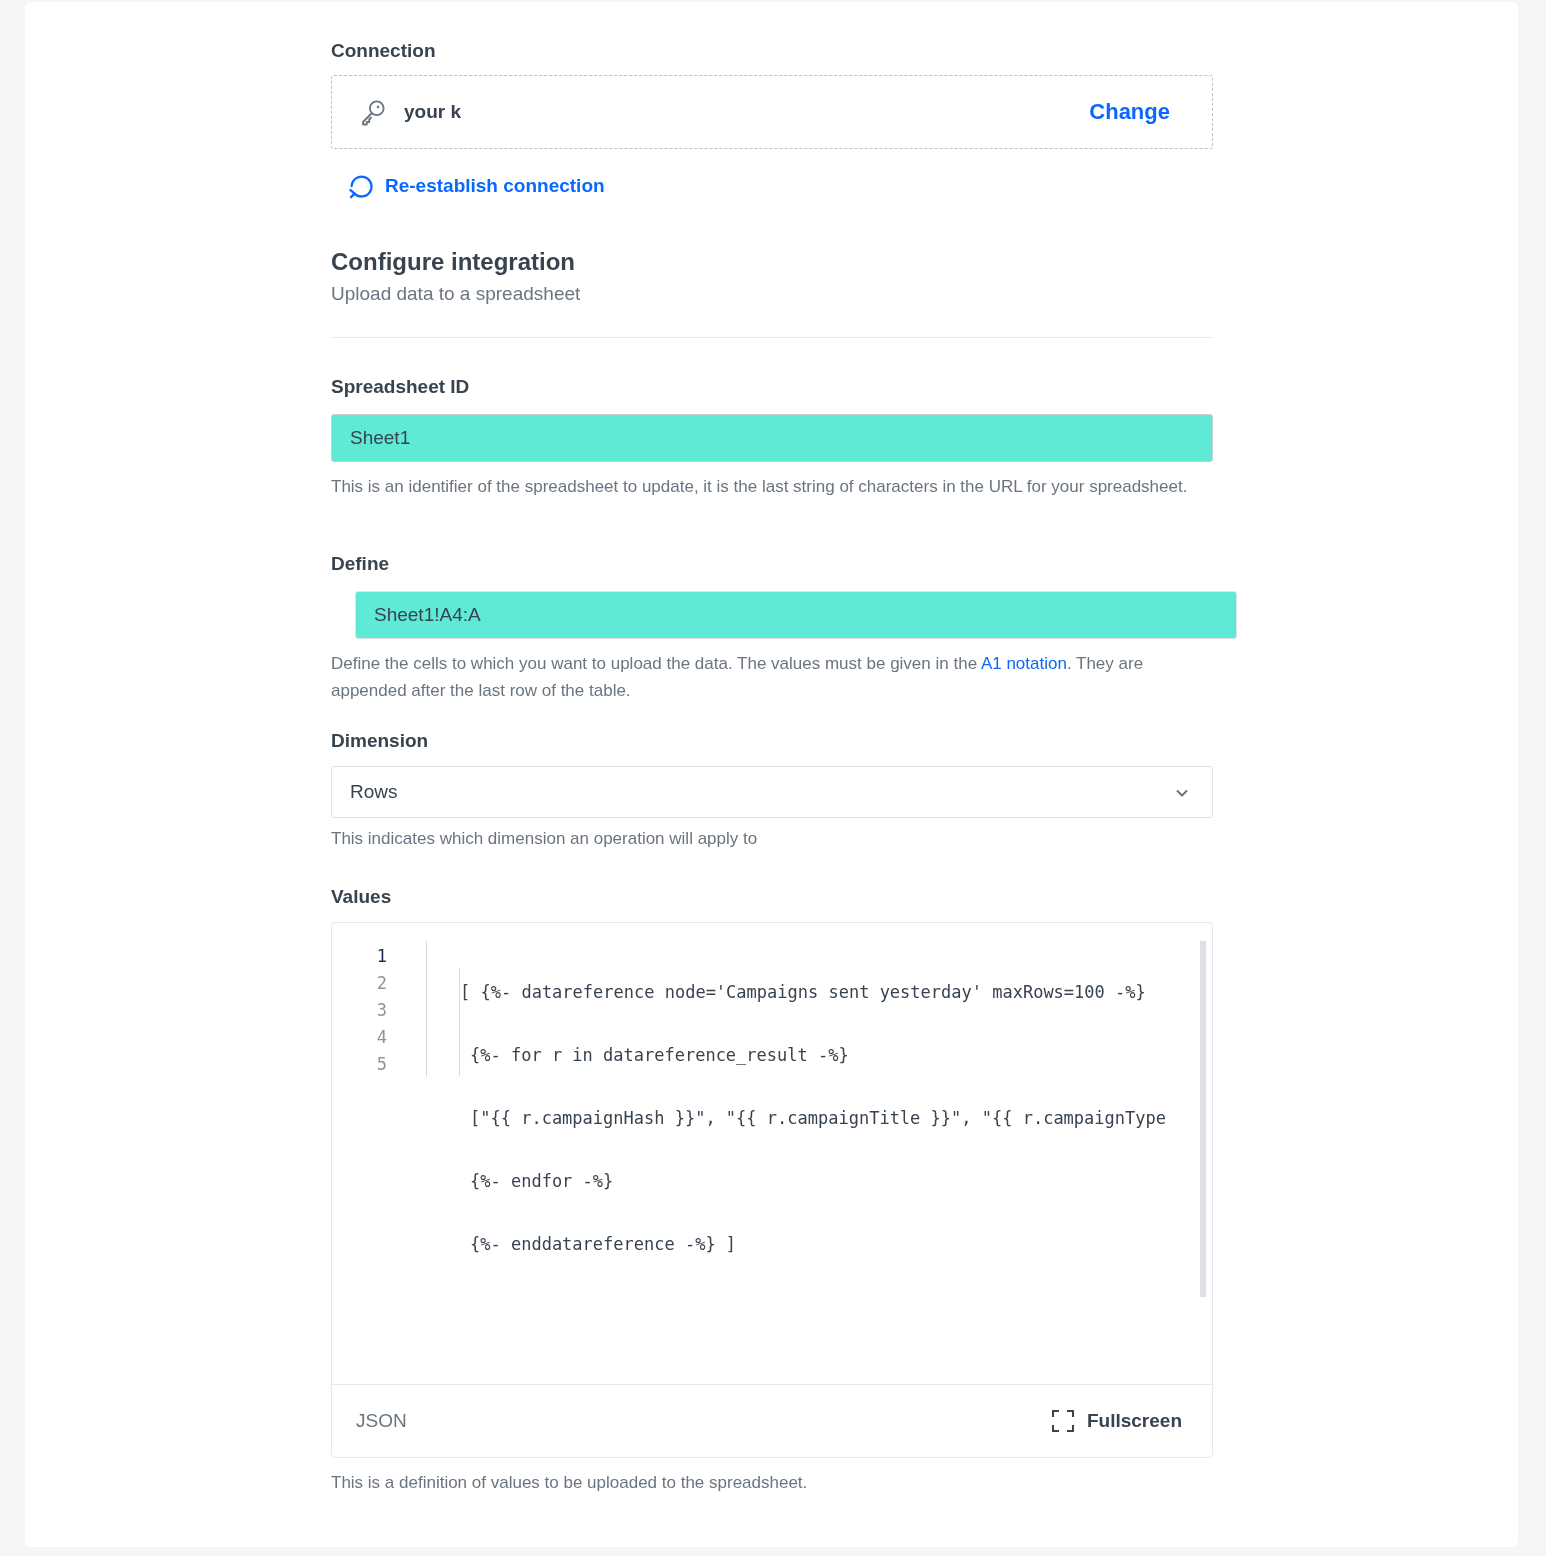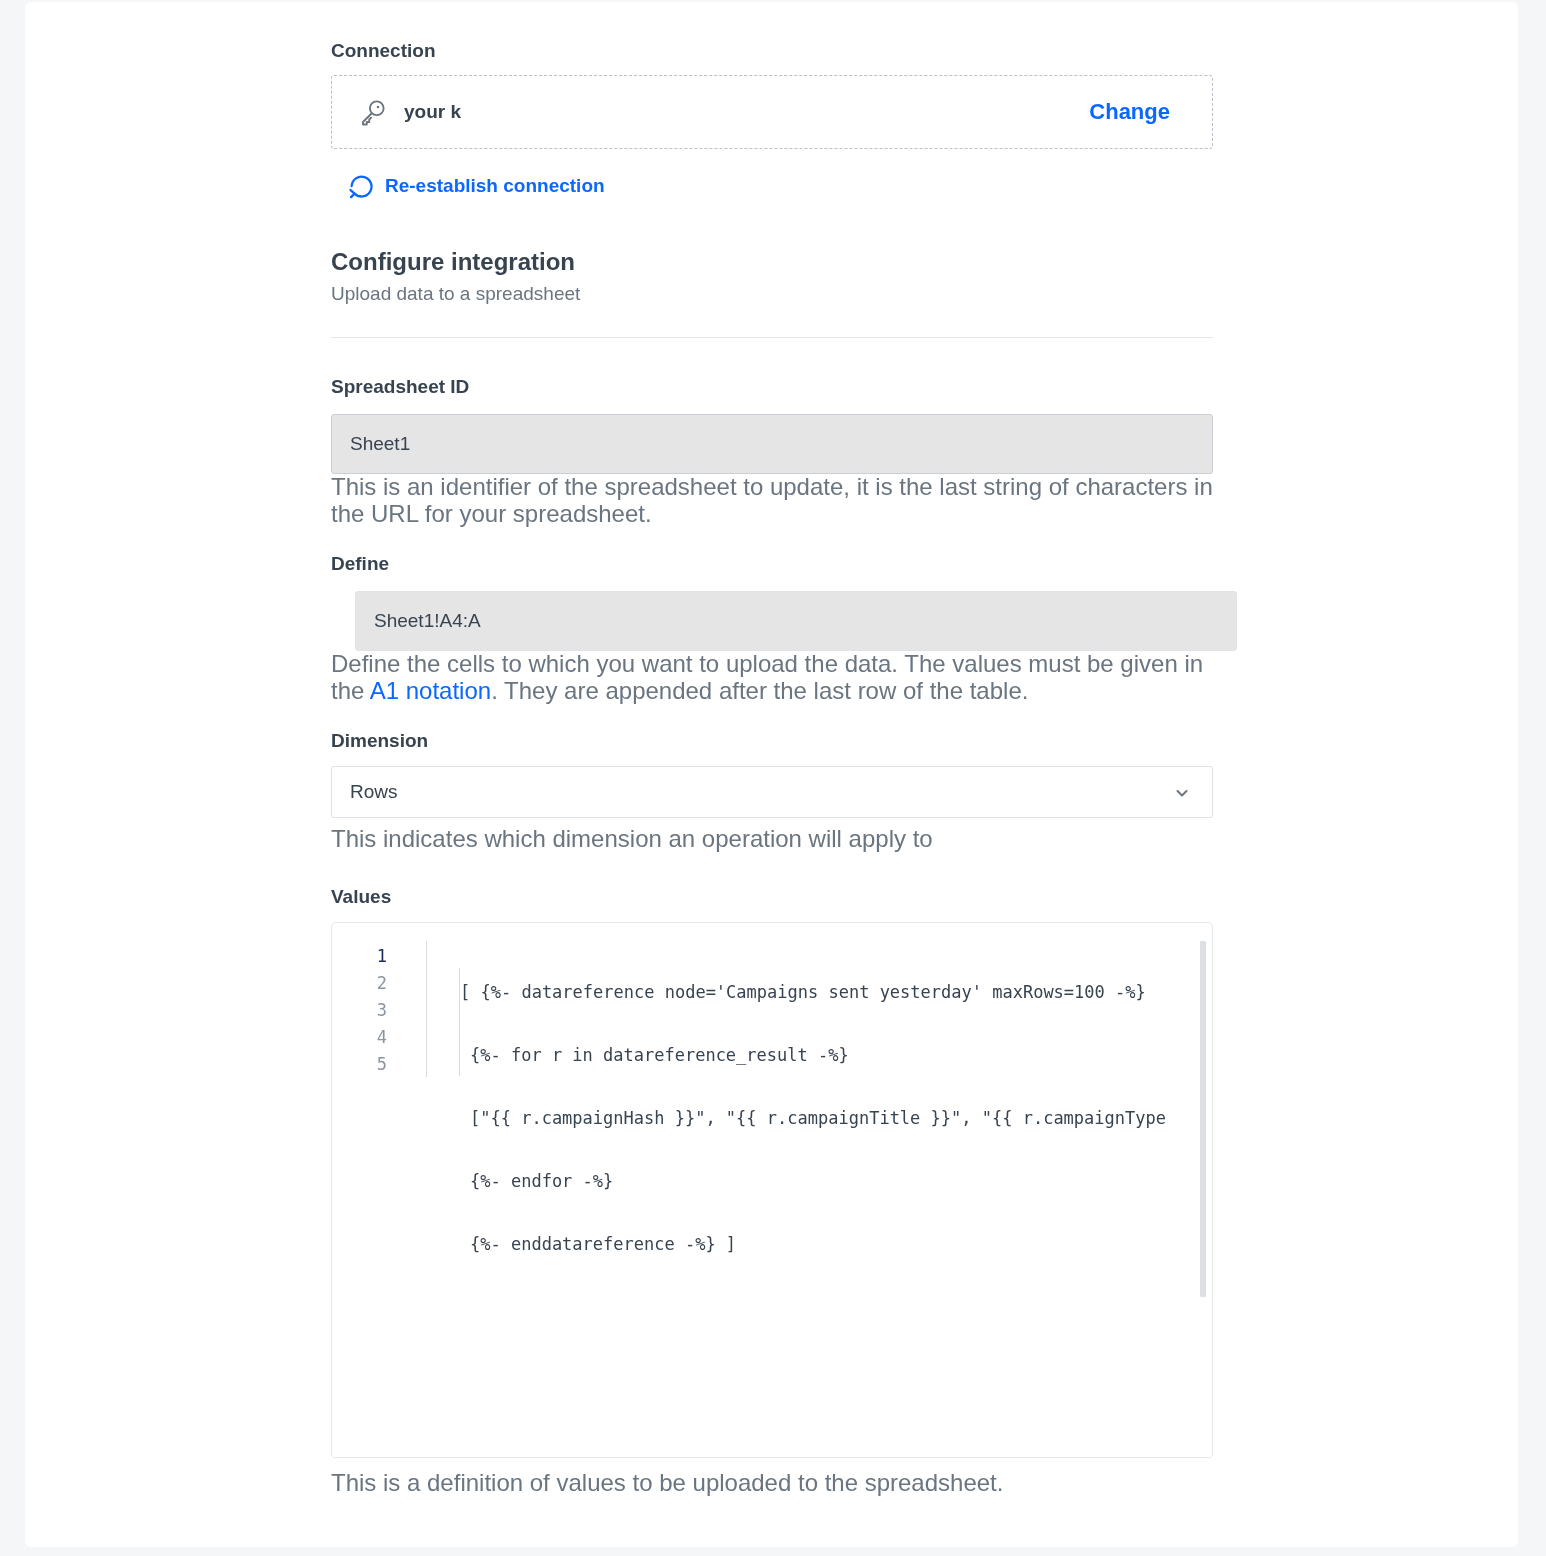--- a/index.html
+++ b/index.html
@@ -22,21 +22,21 @@
       left: 306px; top: 0;
       width: 882px;
     }
     .label {
       font-size: 19px;
       font-weight: 600;
       color: #384350;
       line-height: 24px;
     }
     .help {
-      font-size: 24px;
+      font-size: 17px;
       color: #6a7580;
       line-height: 27px;
     }
     .help a { color: #0b68ff; text-decoration: none; }
 
     
     .conn-label { position: absolute; top: 37px; left: 0; }
     .conn-box {
       position: absolute; top: 73px; left: 0;
       width: 882px; height: 74px;
@@ -58,27 +58,27 @@
     .reestablish .refresh-icon { width: 28px; height: 28px; margin-right: 10px; }
 
     
     .cfg-title { position: absolute; top: 246px; left: 0; font-size: 24px; font-weight: 600; color: #384350; }
     .cfg-sub { position: absolute; top: 281px; left: 0; font-size: 19px; color: #6a7580; }
     .divider { position: absolute; top: 335px; left: 0; width: 882px; height: 1px; background: #e6e9ec; }
 
     .field-label { position: absolute; left: 0; }
     .text-input {
       position: absolute; left: 0;
-      width: 882px; height: 60px;
+      width: 882px; height: 48px;
       border: 1px solid #c9cfd5;
       border-radius: 3px;
       padding: 0 18px;
       font-size: 19px; color: #384350;
       font-family: inherit;
-      background: #e5e5e5;
+      background: #5eead4;
       outline: none;
     }
     .text-input.light { border-color: #dfe3e7; margin-left: 24px; }
     .field-help { position: absolute; left: 0; width: 882px; }
 
     .select {
       position: absolute; left: 0; top: 764px;
       width: 882px; height: 52px;
       border: 1px solid #dfe3e7;
       border-radius: 3px;
@@ -213,17 +213,31 @@
         <div class="indent-line"></div>
         <div class="code">
           <div class="line">[ {%- datareference node='Campaigns sent yesterday' maxRows=100 -%}</div>
           <div class="line indented">{%- for r in datareference_result -%}</div>
           <div class="line indented">["{{ r.campaignHash }}", "{{ r.campaignTitle }}", "{{ r.campaignType</div>
           <div class="line indented">{%- endfor -%}</div>
           <div class="line indented">{%- enddatareference -%} ]</div>
         </div>
         <div class="vscroll"></div>
       </div>
+      <div class="editor-footer">
+        <span class="lang">JSON</span>
+        <div class="fullscreen-btn">
+          <span class="fs-icon">
+            <svg width="24" height="24" viewBox="0 0 24 24" fill="none" stroke="#384350" stroke-width="2" stroke-linecap="square">
+              <path d="M2 7 V2 H7"></path>
+              <path d="M17 2 H22 V7"></path>
+              <path d="M22 17 V22 H17"></path>
+              <path d="M7 22 H2 V17"></path>
+            </svg>
+          </span>
+          <span>Fullscreen</span>
+        </div>
+      </div>
     </div>
     <div class="help field-help" style="top:1467px;">This is a definition of values to be uploaded to the spreadsheet.</div>
 
   </div>
 </div>
 
 </body></html>

